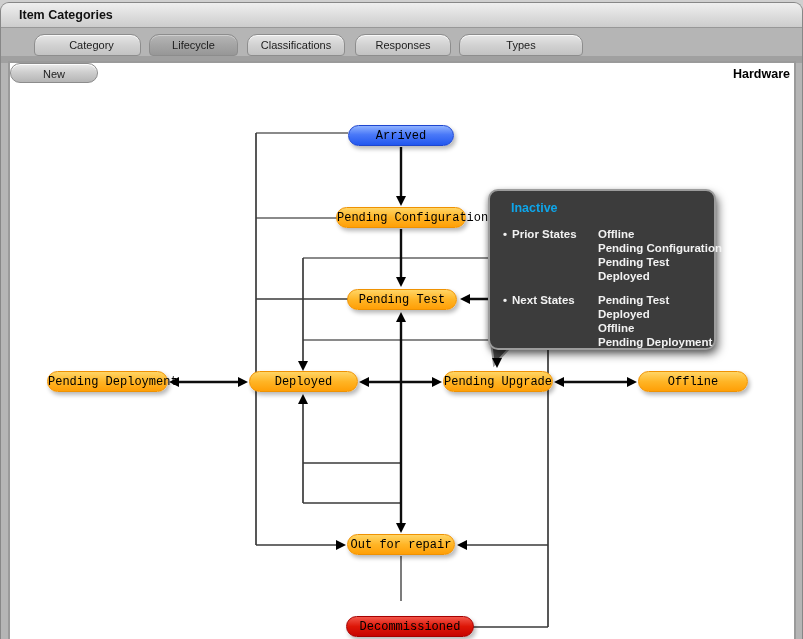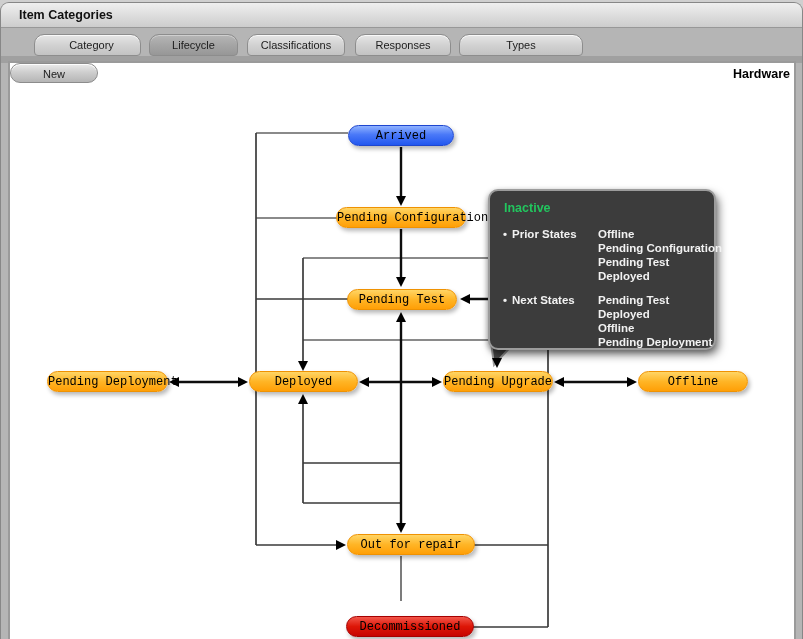--- a/index.html
+++ b/index.html
@@ -78,32 +78,32 @@
     background:linear-gradient(180deg,#f2564a 0%,#dd1607 50%,#c70300 100%);
     border:1px solid #a50000;
   }
   #node-arrived{left:348px;top:125px;width:106px;}
   #node-pending-configuration{left:336px;top:207px;width:130px;}
   #node-pending-test{left:347px;top:289px;width:110px;}
   #node-pending-deployment{left:47px;top:371px;width:121px;}
   #node-deployed{left:249px;top:371px;width:109px;}
   #node-pending-upgrade{left:443px;top:371px;width:110px;}
   #node-offline{left:638px;top:371px;width:110px;}
-  #node-out-for-repair{left:347px;top:534px;width:128px;}
+  #node-out-for-repair{left:347px;top:534px;width:108px;}
   #node-decommissioned{left:346px;top:616px;width:128px;}
   
   .tooltip{
     position:absolute;left:488px;top:189px;width:228px;height:161px;
     box-sizing:border-box;background:#3c3c3c;
     border:2px solid #9c9c9c;border-radius:10px;
     box-shadow:3px 5px 8px rgba(0,0,0,.5),-1px 2px 5px rgba(0,0,0,.25);
     padding:9px 8px 0 13px;color:#f2f2f2;
     font-size:11.5px;font-weight:bold;
   }
-  .tt-title{color:#22c55e;font-size:12.5px;margin:1px 0 12px 1px;}
+  .tt-title{color:#0ea5e9;font-size:12.5px;margin:1px 0 12px 8px;}
   .tt-row{display:flex;margin-bottom:10px;line-height:14px;gap:16px;}
   .tt-label-wrap{width:79px;flex:none;}
   .tt-bullet{margin-right:5px;}
   .tt-values{white-space:nowrap;}
 </style>
 </head>
 <body>
 
 <div class="screen">
   <div class="titlebar">

